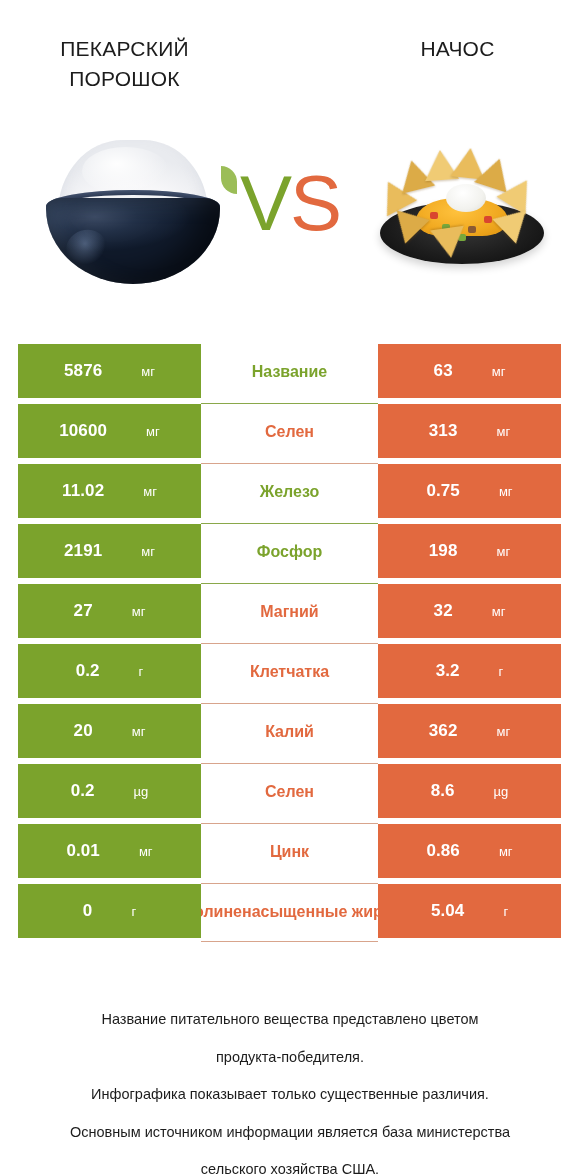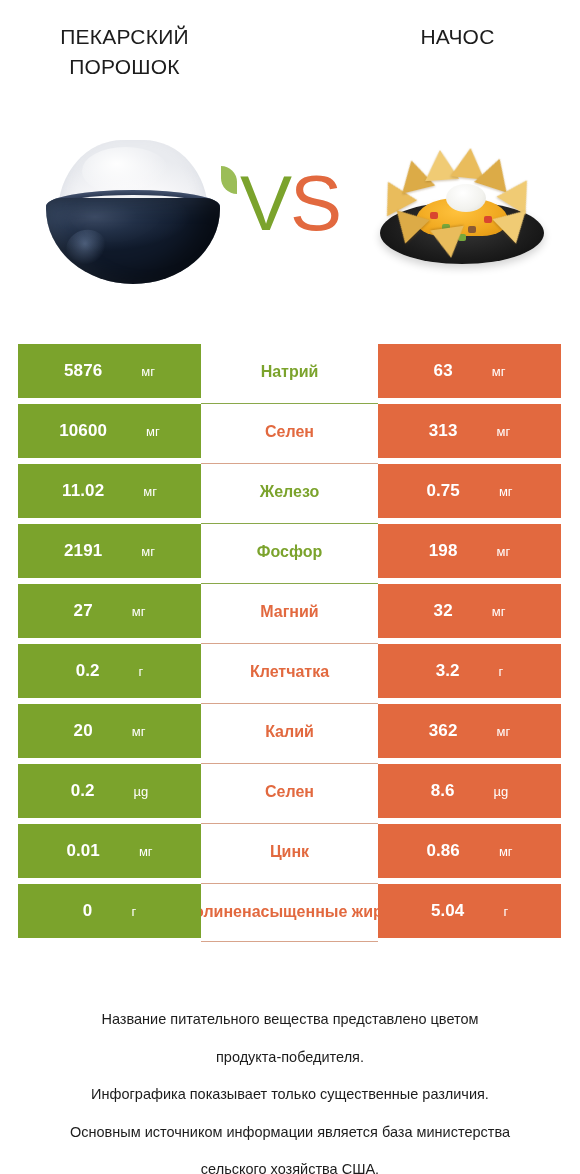--- a/index.html
+++ b/index.html
@@ -11,21 +11,21 @@
     height: 1174px;
     background: #ffffff;
     font-family: "Liberation Sans", "DejaVu Sans", sans-serif;
     overflow: hidden;
     position: relative;
   }
 
   
   .header {
     position: absolute;
-    top: 0;
+    top: 12px;
     left: 0;
     width: 580px;
     height: 118px;
   }
   .prod-title {
     position: absolute;
     top: 22px;
     font-size: 21px;
     line-height: 30px;
     font-weight: 400;
@@ -337,21 +337,21 @@
   </div>
 </div>
 
 <div class="table" id="compare-table">
     <div class="row">
       <div class="cell left">
         <span class="val">5876</span>
         <span class="unit">мг</span>
       </div>
       <div class="cell mid">
-        <span class="nutrient win-left">Натрий</span>
+        <span class="nutrient win-left">Название</span>
       </div>
       <div class="cell right">
         <span class="val">63</span>
         <span class="unit">мг</span>
       </div>
       <div class="mid-divider win-left"></div>
     </div>
     <div class="row">
       <div class="cell left">
         <span class="val">10600</span>

